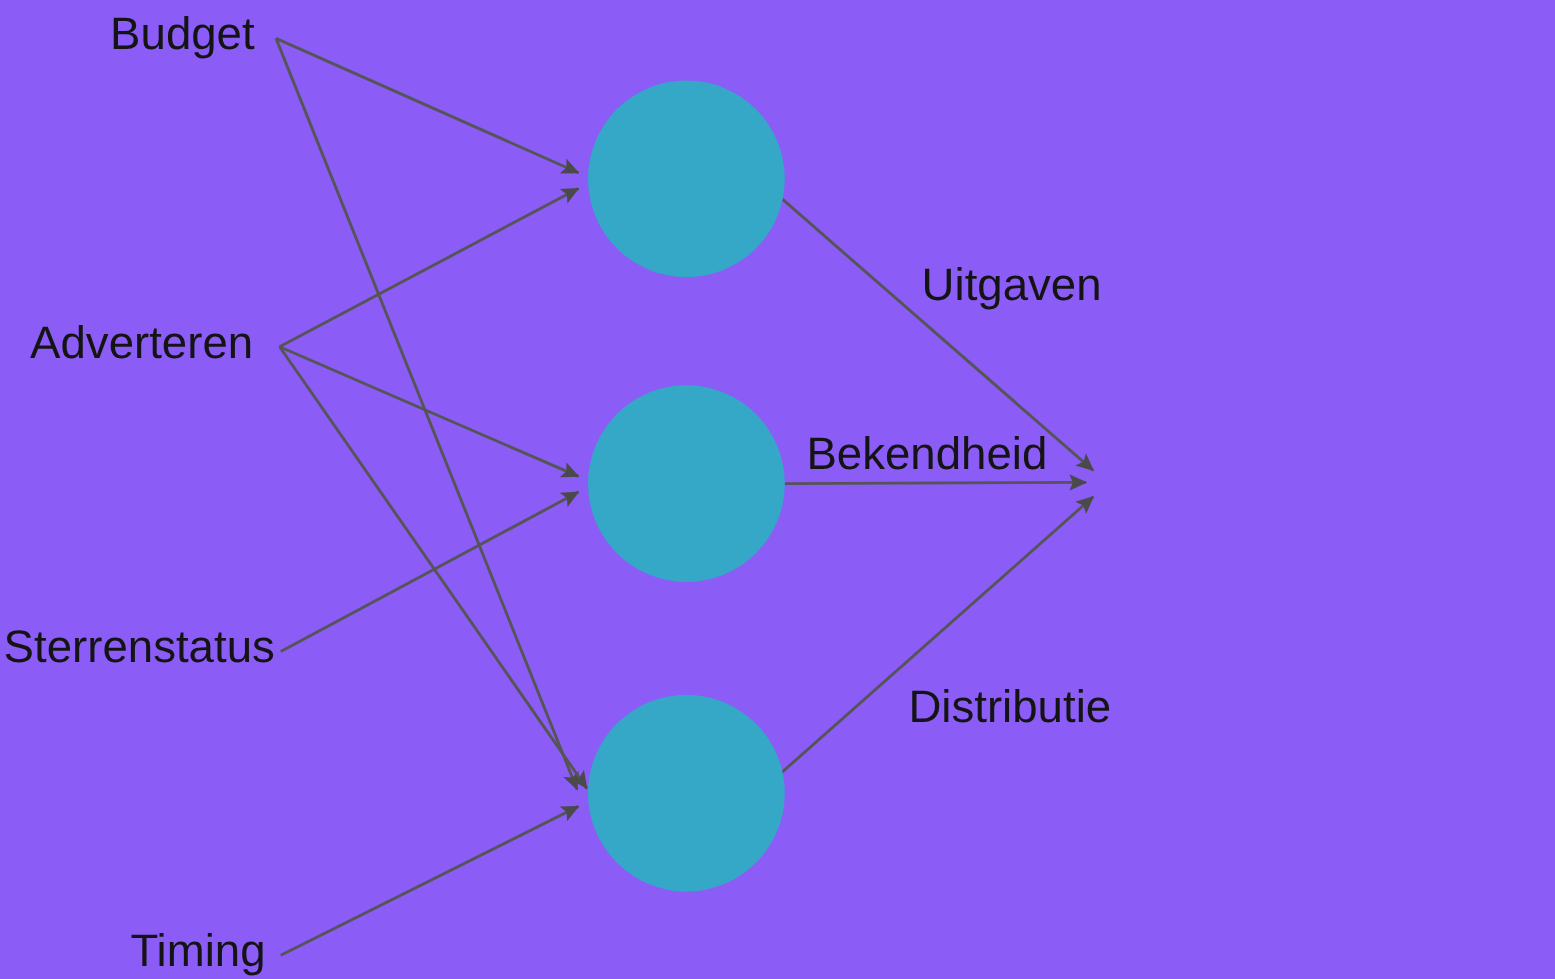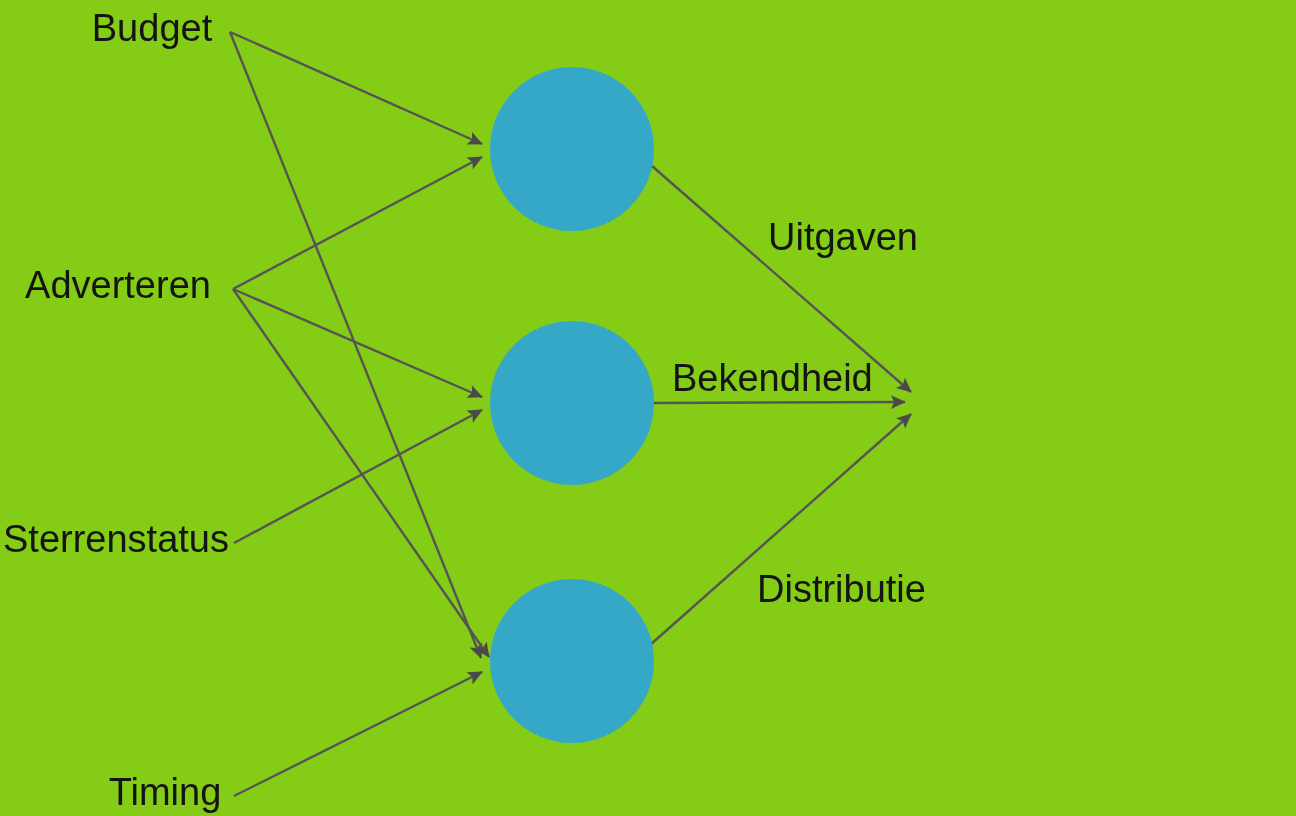--- a/index.html
+++ b/index.html
@@ -10,21 +10,21 @@
   body {
     width: 1296px;
     height: 816px;
     font-family: "Liberation Sans", sans-serif;
     overflow: hidden;
   }
   #diagram-root {
     position: relative;
     width: 1296px;
     height: 816px;
-    background: #84cc16;
+    background: #8b5cf6;
   }
   svg#graph {
     position: absolute;
     top: 0;
     left: 0;
     width: 1296px;
     height: 816px;
     display: block;
   }
   .node-label {

